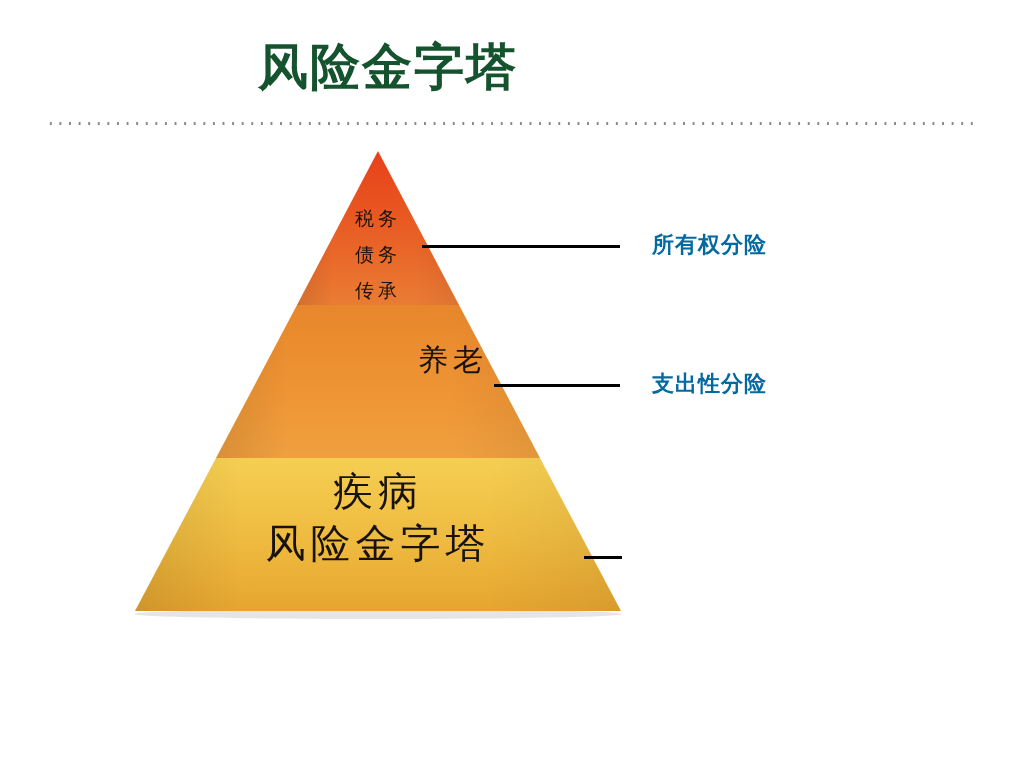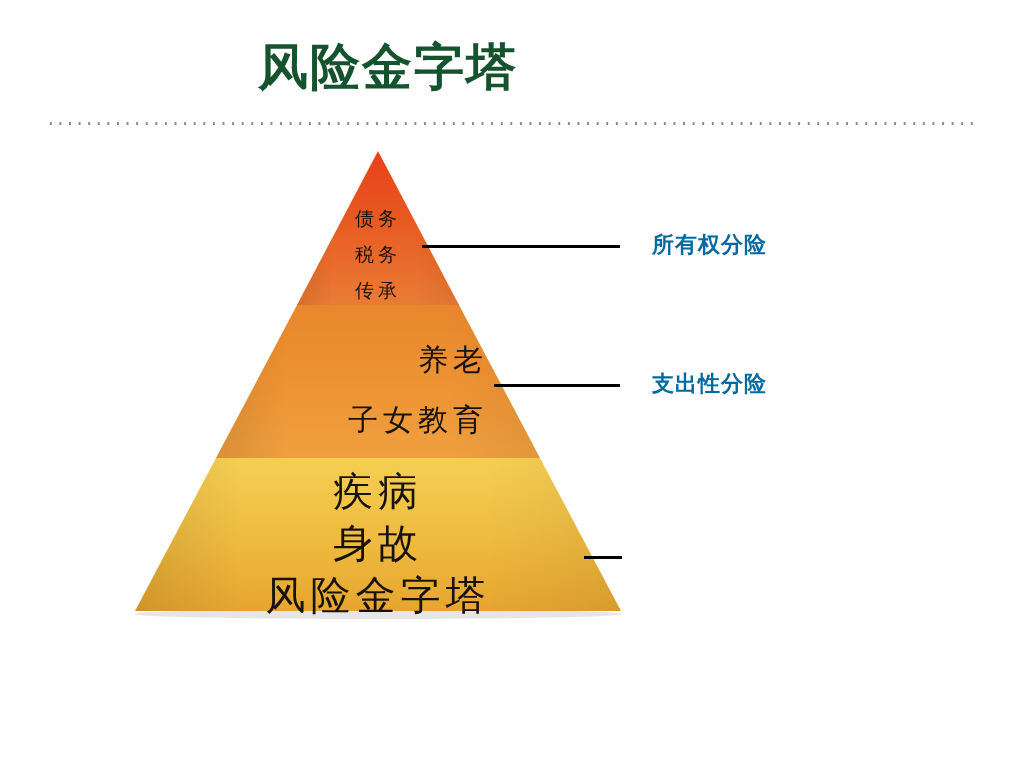--- a/index.html
+++ b/index.html
@@ -175,33 +175,31 @@
       <polygon points="297,305 459,305 540,458 216,458" fill="url(#sideShade)"></polygon>
     </g>
 
     <g>
       <polygon points="216,458 540,458 621,611 135,611" fill="url(#gradTier3)"></polygon>
       <polygon points="216,458 540,458 621,611 135,611" fill="url(#sideShade)"></polygon>
     </g>
   </svg>
 
   <div class="tier-text" id="tier1-text">
+    <span class="ln">税务</span>
     <span class="ln">债务</span>
-    <span class="ln">税务</span>
     <span class="ln">传承</span>
   </div>
 
   <div class="tier-text" id="tier2-text">
     <span class="ln">养老</span>
-    <span class="ln">子女教育</span>
   </div>
 
   <div class="tier-text" id="tier3-text">
     <span class="ln">疾病</span>
-    <span class="ln">身故</span>
     <span class="ln">风险金字塔</span>
   </div>
 
   <div class="leader" id="leader-1"></div>
   <div class="leader" id="leader-2"></div>
   <div class="leader" id="leader-3"></div>
 
   <div class="callout-label" id="label-1">所有权分险</div>
   <div class="callout-label" id="label-2">支出性分险</div>
 

